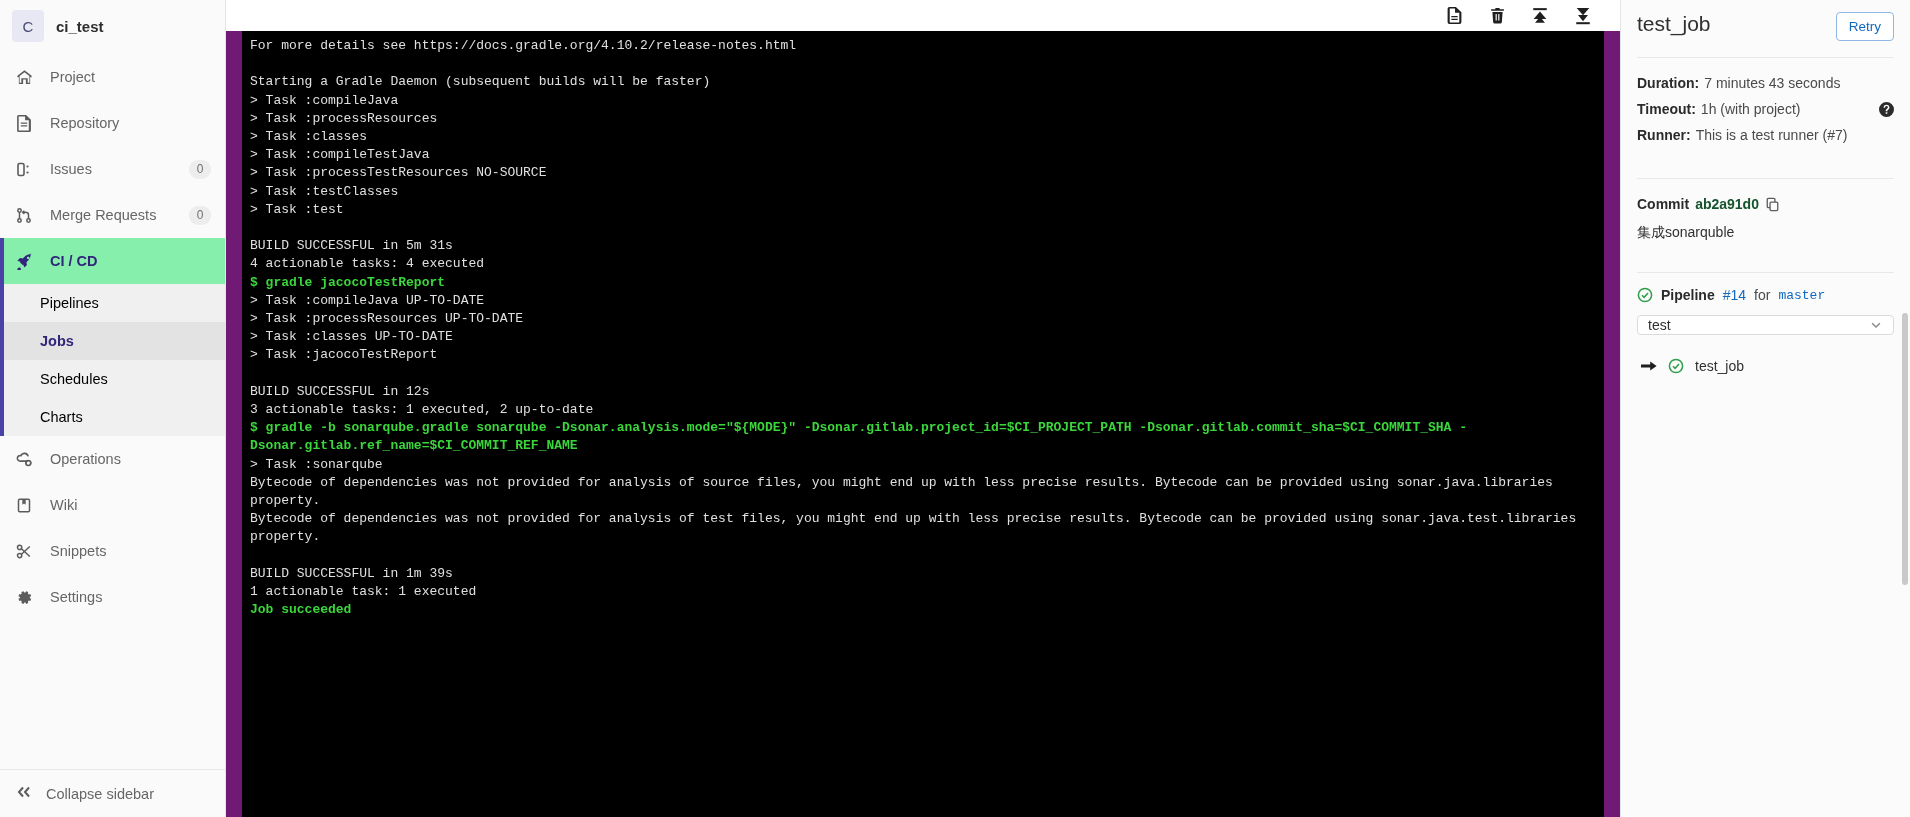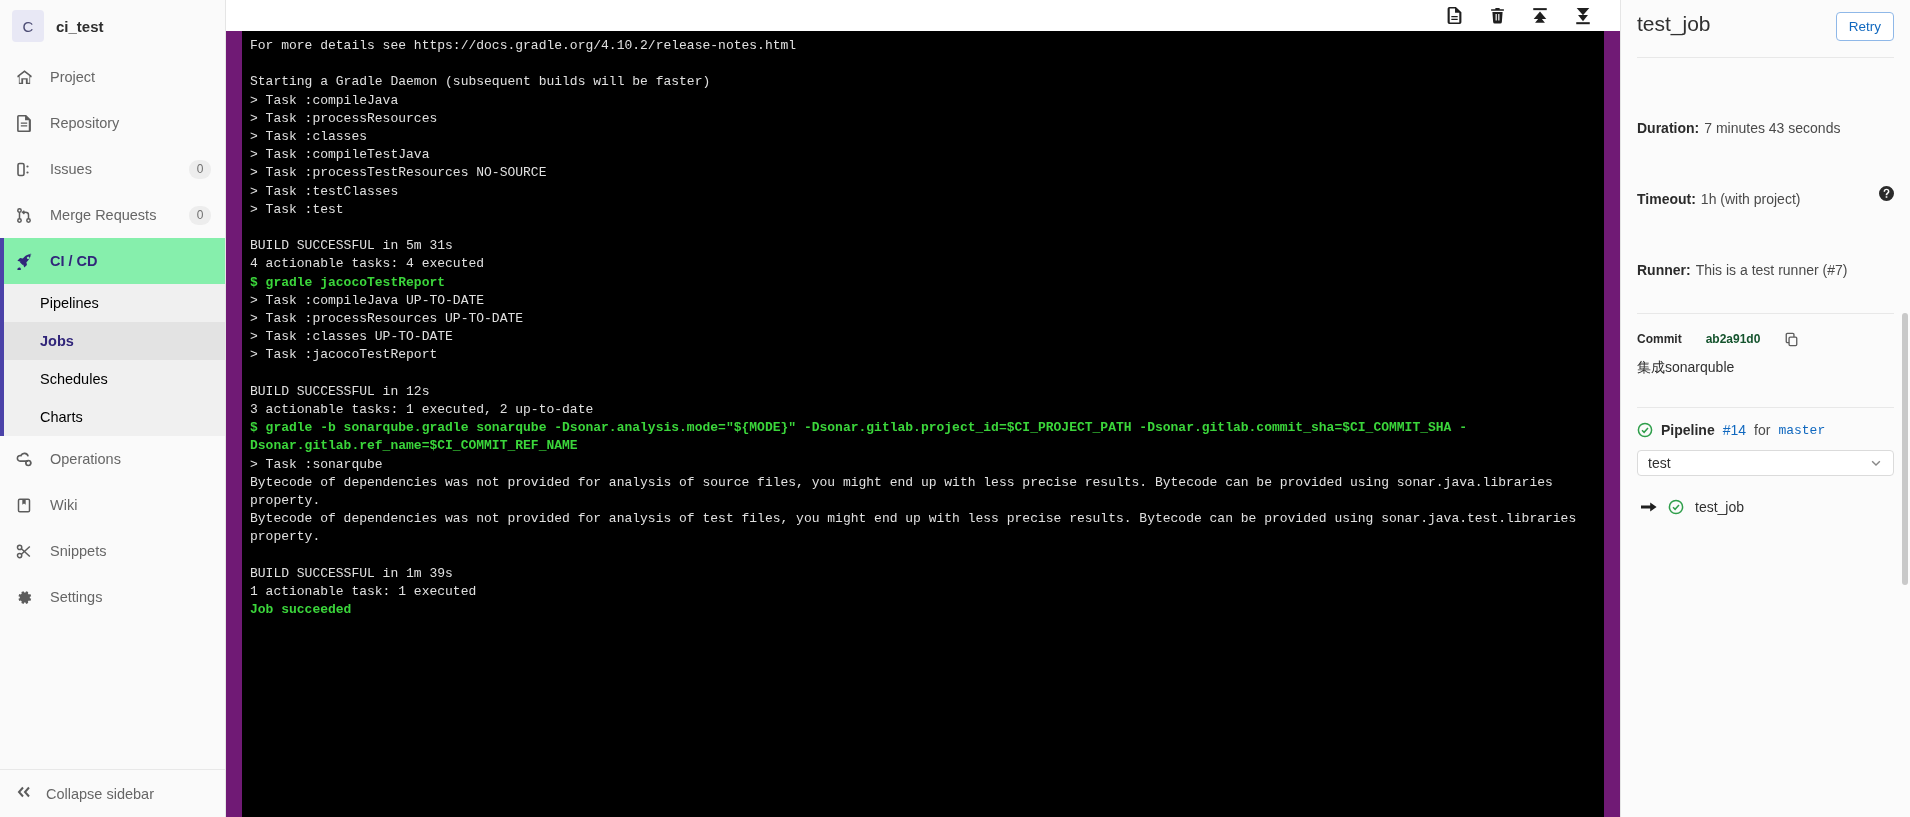--- a/index.html
+++ b/index.html
@@ -124,49 +124,49 @@
   .rp-title { font-size: 21px; color: #303030; font-weight: 400; }
   .retry-btn {
     border: 1px solid #8fb8e8; color: #1068bf; background: #fff;
     font-size: 13.5px; border-radius: 4px; padding: 6px 12px;
     cursor: pointer; font-family: "Liberation Sans", sans-serif;
   }
   .rp-divider { border-top: 1px solid #e8e8e8; margin: 16px 0 0 0; }
   .rp-block { padding: 12px 0 14px 0; }
   .rp-line {
     font-size: 14px; color: #4a4a4a; line-height: 26px;
-    display: flex; align-items: flex-start; margin-top: 45px;
+    display: flex; align-items: center;
   }
   .rp-line b { color: #2b2b2b; margin-right: 5px; font-weight: bold; }
   .rp-line .grow { flex: 1; }
   .help-icon { color: #2b2b2b; display: flex; align-items: center; }
   .commit-row {
-    display: flex; align-items: center; gap: 24px;
-    font-size: 12px; color: #2b2b2b; line-height: 26px;
+    display: flex; align-items: center; gap: 6px;
+    font-size: 14px; color: #2b2b2b; line-height: 26px;
   }
   .commit-sha { color: #14532d; font-weight: 700; cursor: pointer; }
   .copy-icon { color: #5c5c5c; display: flex; cursor: pointer; }
   .commit-msg { font-size: 14px; color: #303030; margin-top: 7px; }
   .pipeline-row {
     display: flex; align-items: center; gap: 8px;
     font-size: 14px; color: #4a4a4a; margin-top: 2px;
   }
   .pipeline-row b { color: #2b2b2b; }
   .pipeline-row .lnk { color: #1068bf; cursor: pointer; }
   .pipeline-row .mono {
     font-family: "Liberation Mono", monospace;
     color: #1068bf; font-size: 13px; cursor: pointer;
   }
   .status-ok {
     width: 16px; height: 16px; min-width: 16px;
     display: flex; align-items: center; justify-content: center;
     color: #2e9e4a;
   }
   .stage-select {
-    margin-top: 12px; width: 100%; height: 26px;
+    margin-top: 12px; width: 100%; height: 20px;
     border: 1px solid #dbdbdb; border-radius: 4px; background: #fff;
     display: flex; align-items: center; justify-content: space-between;
     padding: 0 10px; font-size: 14px; color: #303030; cursor: pointer;
   }
   .chev { color: #888; display: flex; }
   .joblist { margin-top: 14px; }
   .job-row {
     display: flex; align-items: center; gap: 11px;
     padding: 9px 4px; font-size: 14px; color: #303030; cursor: pointer;
   }

